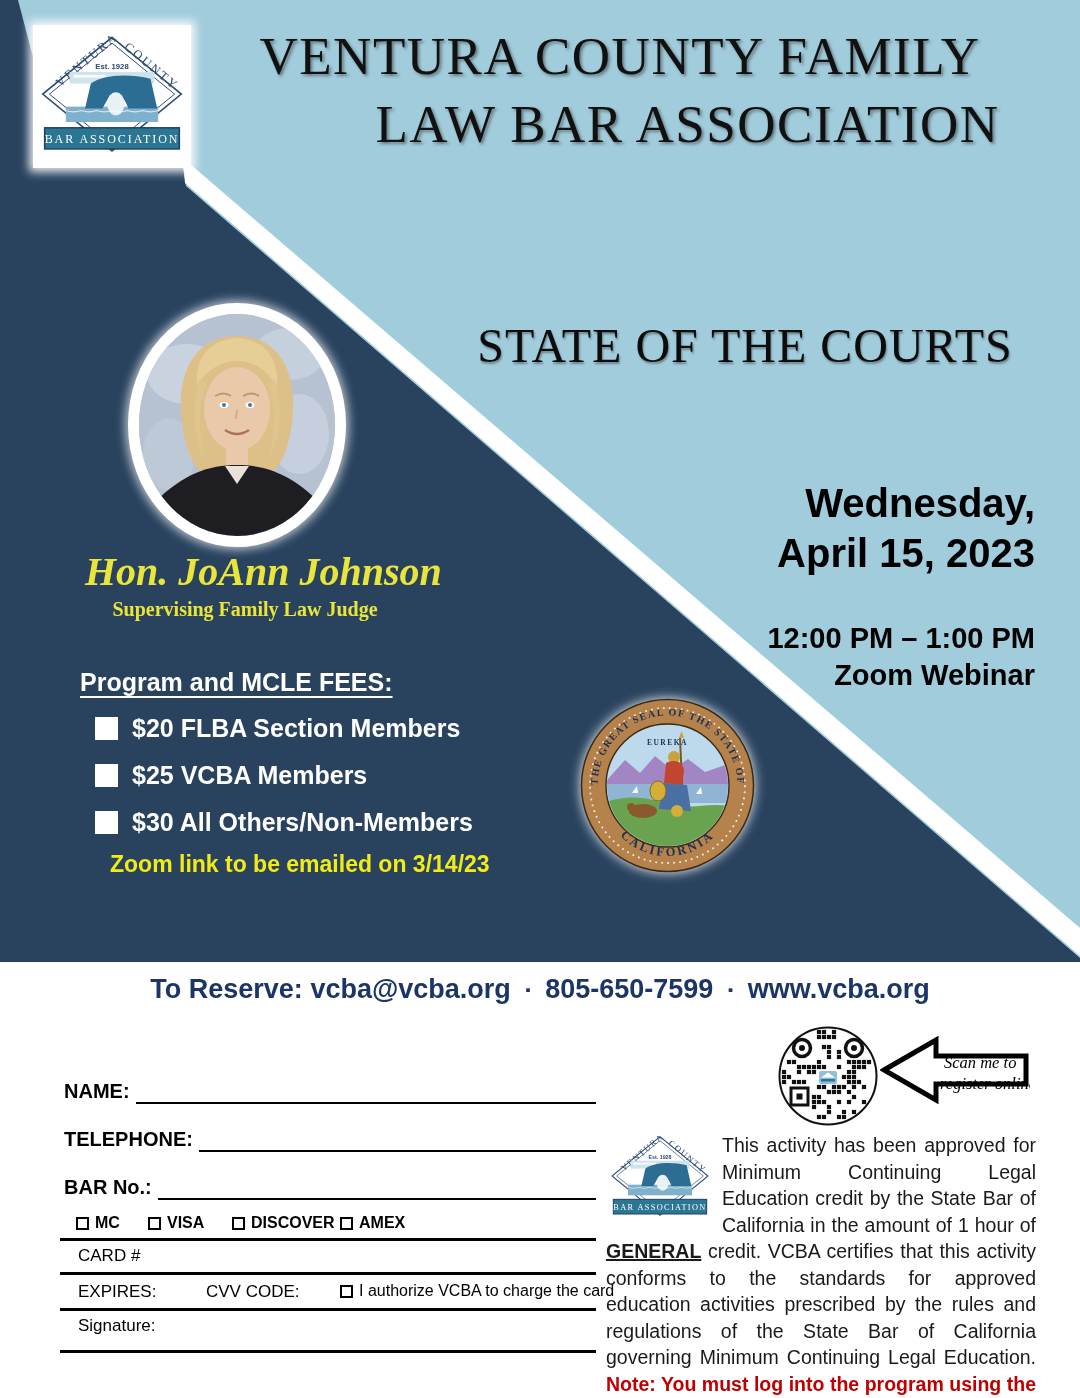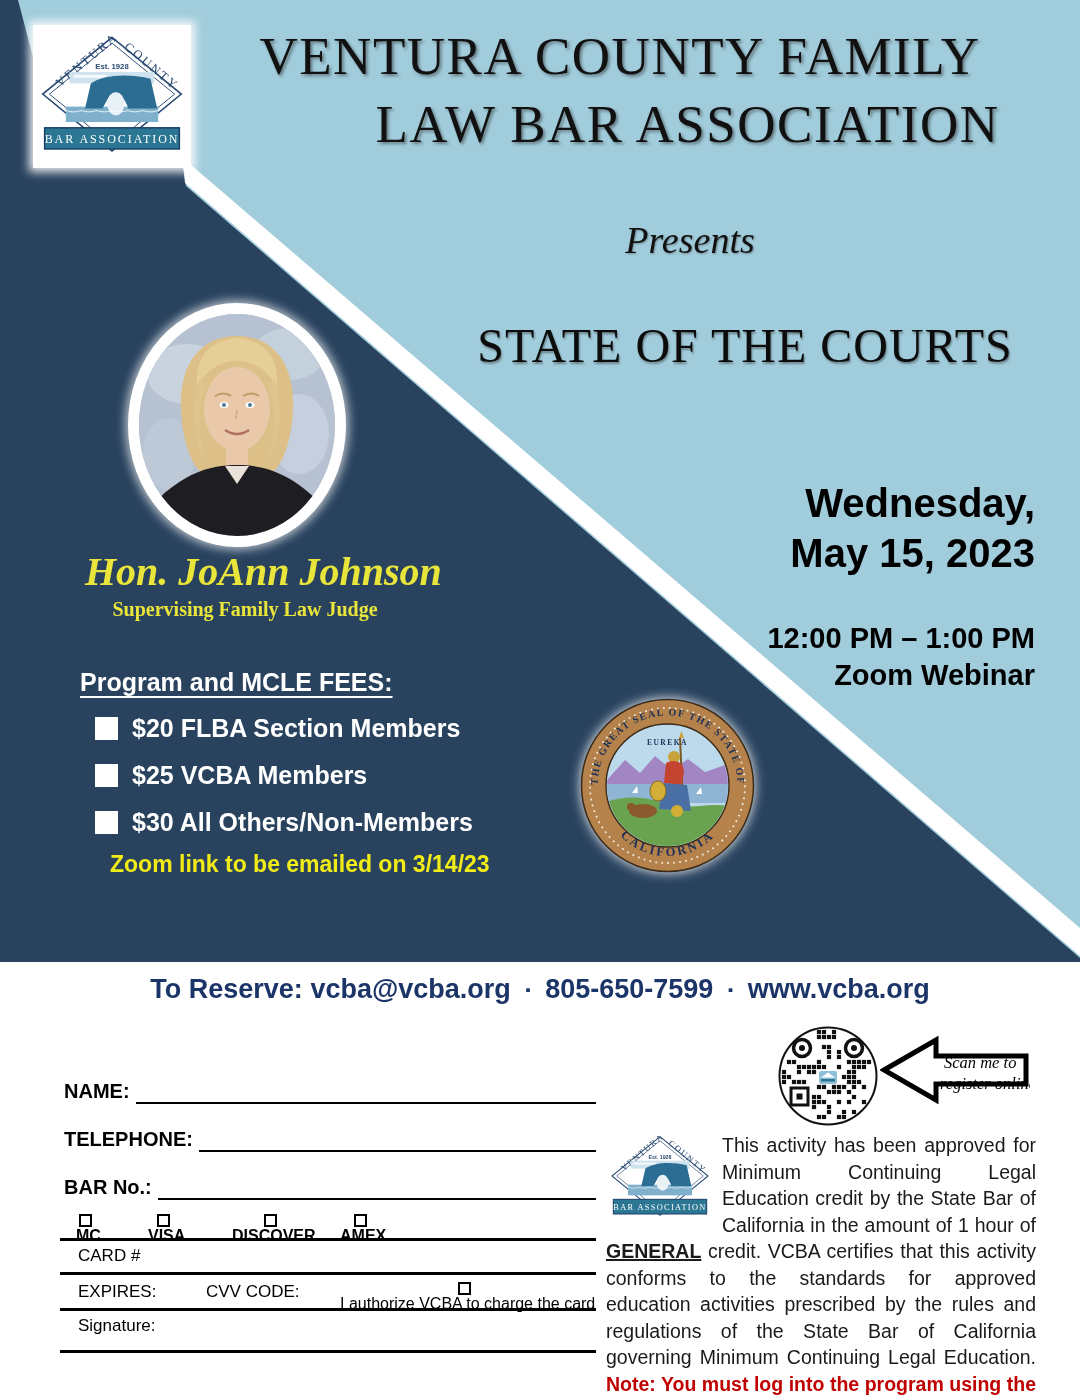--- a/index.html
+++ b/index.html
@@ -64,21 +64,21 @@
            color:var(--reserveblue);font-weight:bold;font-size:27px;}
   .reserve .sep{font-size:15px;vertical-align:3px;padding:0 7px;}
   .mail-line{position:absolute;left:64px;top:72px;font-size:19px;color:#000;}
 
   .frow{position:absolute;left:64px;width:532px;display:flex;align-items:flex-start;
         font-weight:bold;font-size:20px;color:#000;}
   .frow .lbl{white-space:nowrap;margin-right:6px;}
   .frow .uline{flex:1;border-bottom:2px solid #000;height:24px;}
   .fline{position:absolute;left:60px;width:536px;height:2.5px;background:#000;}
   .smtxt{position:absolute;font-size:17px;color:#000;}
-  .cardopt{position:absolute;font-weight:bold;font-size:16px;color:#000;display:flex;align-items:center;flex-direction:column;}
+  .cardopt{position:absolute;font-weight:bold;font-size:16px;color:#000;display:flex;align-items:center;}
   .cb{display:inline-block;width:13px;height:13px;border:2px solid #000;margin-right:6px;}
 
   .qr{position:absolute;left:778px;top:64px;width:100px;height:100px;}
   .arrow{position:absolute;left:880px;top:74px;width:150px;height:68px;}
   .arrow text{font-family:"Liberation Serif",serif;font-style:italic;font-size:16.5px;fill:#000;}
 
   .mcle{position:absolute;left:606px;top:170px;width:430px;font-size:19.5px;line-height:26.5px;
         text-align:justify;color:#1a1a1a;}
   .mcle .logo-spacer{float:left;width:116px;height:104px;position:relative;}
   .mcle .logo-spacer svg{position:absolute;left:0;top:2px;}
@@ -122,21 +122,20 @@
     </svg>
 
     <div class="logo-box">
       <svg width="154" height="130">
           <use href="#logoSym"></use>
         </svg>
     </div>
 
     <div class="title1">VENTURA COUNTY FAMILY</div>
     <div class="title2">LAW BAR ASSOCIATION</div>
-    <div class="presents">Presents</div>
     <div class="event-title">STATE OF THE COURTS</div>
 
     <div class="portrait">
       <svg width="196" height="222" viewBox="0 0 196 222">
         <rect width="196" height="222" fill="#b6c2d2"></rect>
         <ellipse cx="48" cy="60" rx="40" ry="30" fill="#d9e1ea" opacity=".55"></ellipse>
         <ellipse cx="150" cy="40" rx="36" ry="26" fill="#cdd8e3" opacity=".6"></ellipse>
         <ellipse cx="160" cy="120" rx="30" ry="40" fill="#d9e1ea" opacity=".45"></ellipse>
         <ellipse cx="30" cy="140" rx="26" ry="36" fill="#c3cfdc" opacity=".5"></ellipse>
         <path d="M98,22 C60,22 40,52 42,95 C43,125 52,150 62,158 L134,158 C144,150 153,125 154,95 C156,52 136,22 98,22 Z" fill="#dcc088"></path>
@@ -171,21 +170,21 @@
       <span>$25 VCBA Members</span>
     </div>
     <div class="fee-row" style="top:808px">
       <span class="fee-sq"></span>
       <span>$30 All Others/Non-Members</span>
     </div>
     <div class="zoom-note">Zoom link to be emailed on 3/14/23</div>
 
     <div class="sched">
       <div class="big">Wednesday,</div>
-      <div class="big">May 15, 2023</div>
+      <div class="big">April 15, 2023</div>
       <div class="gap"></div>
       <div class="med">12:00 PM – 1:00 PM</div>
       <div class="med">Zoom Webinar</div>
     </div>
 
     <svg class="seal" viewBox="0 0 175 175">
       <circle cx="87.5" cy="87.5" r="86" fill="#b5824c" stroke="#3a2a16" stroke-width="1.5"></circle>
       <circle cx="87.5" cy="87.5" r="77.5" fill="none" stroke="#f0e8d8" stroke-width="1.8" stroke-dasharray="1.8 4.2"></circle>
       <defs>
         <path id="sealTop" d="M 17.5,87.5 A 70,70 0 1 1 157.5,87.5"></path>

